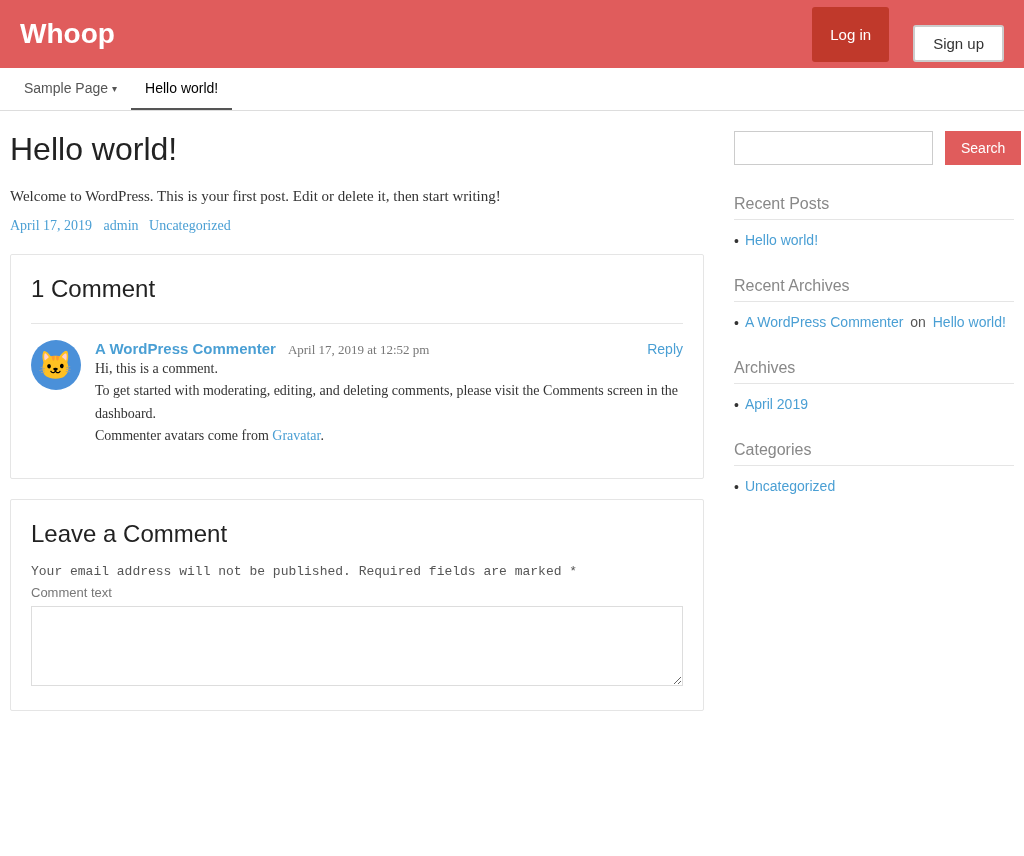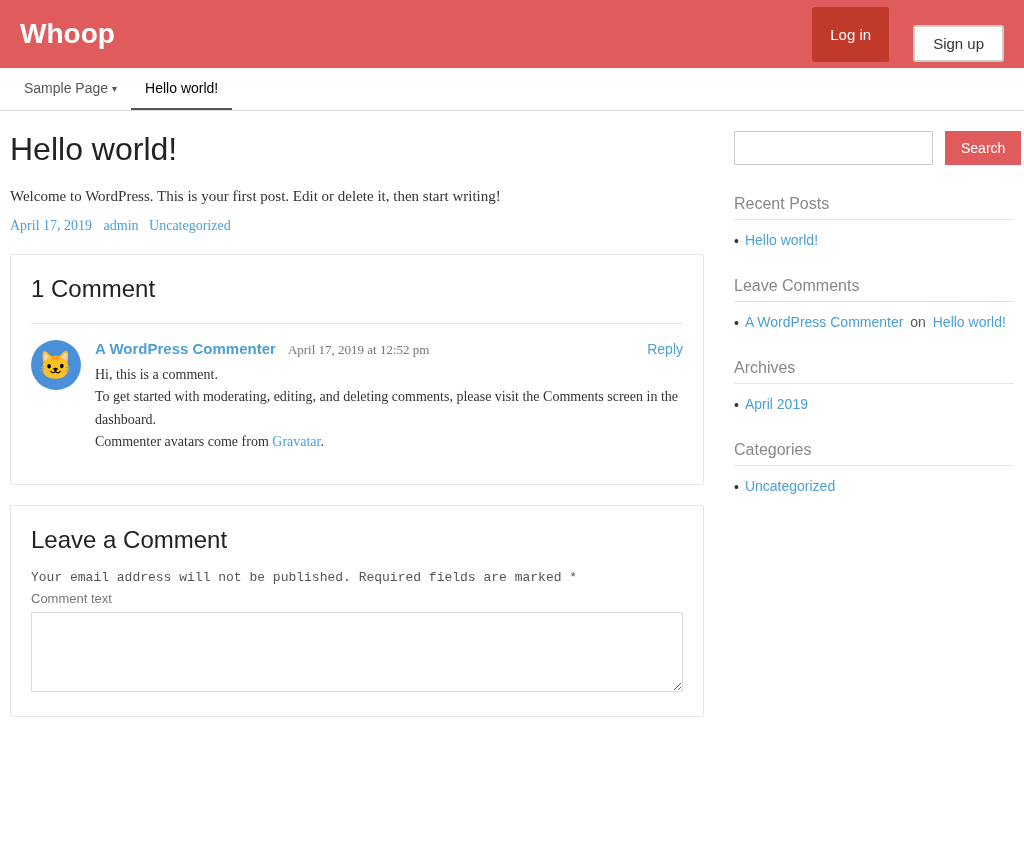--- a/index.html
+++ b/index.html
@@ -147,21 +147,20 @@
       overflow: hidden;
     }
     .avatar-icon {
       font-size: 28px;
     }
     .comment-body { flex: 1; }
     .comment-header {
       display: flex;
       align-items: baseline;
       justify-content: space-between;
-      margin-bottom: 6px;
       flex-wrap: wrap;
       gap: 3px;
     }
     .comment-author {
       color: #4a9fd4;
       font-weight: bold;
       font-size: 15px;
       font-family: Arial, sans-serif;
       text-decoration: none;
     }
@@ -365,21 +364,21 @@
     <div class="sidebar-section">
       <h3 class="sidebar-section-title">Recent Posts</h3>
       <ul class="sidebar-list">
         <li>
           <a href="#">Hello world!</a>
         </li>
       </ul>
     </div>
 
     <div class="sidebar-section">
-      <h3 class="sidebar-section-title">Leave Comments</h3>
+      <h3 class="sidebar-section-title">Recent Archives</h3>
       <ul class="sidebar-list">
         <li>
           <span>
             <a href="#">A WordPress Commenter</a>
             <span style="color:#555; margin: 0 3px;">on</span>
             <a href="#">Hello world!</a>
           </span>
         </li>
       </ul>
     </div>

